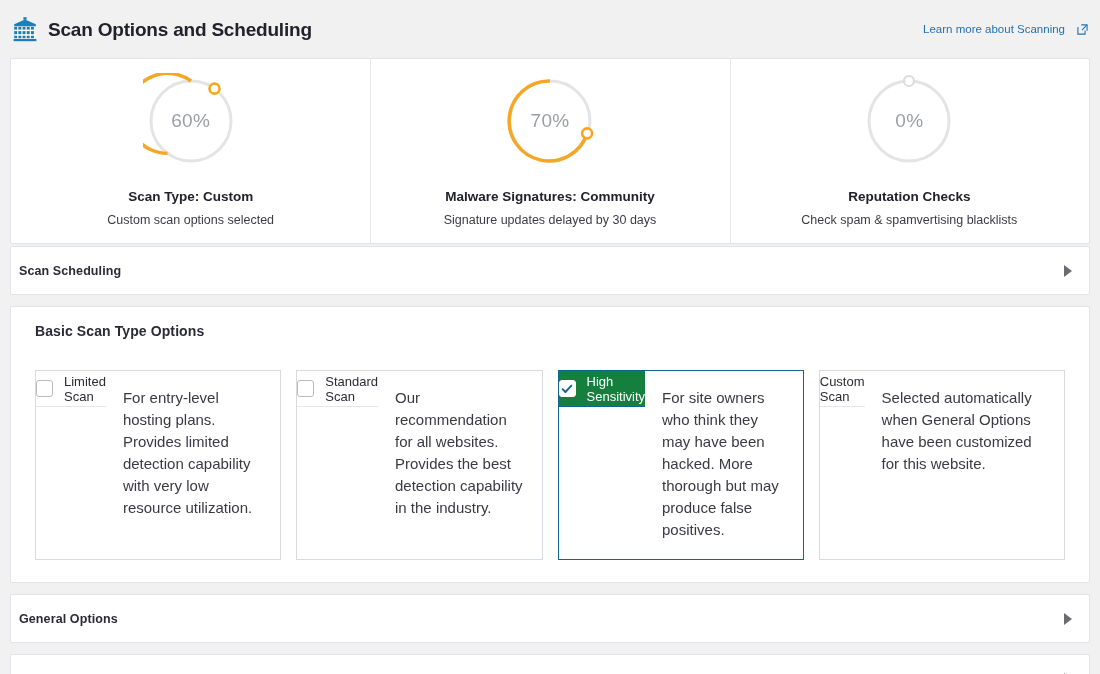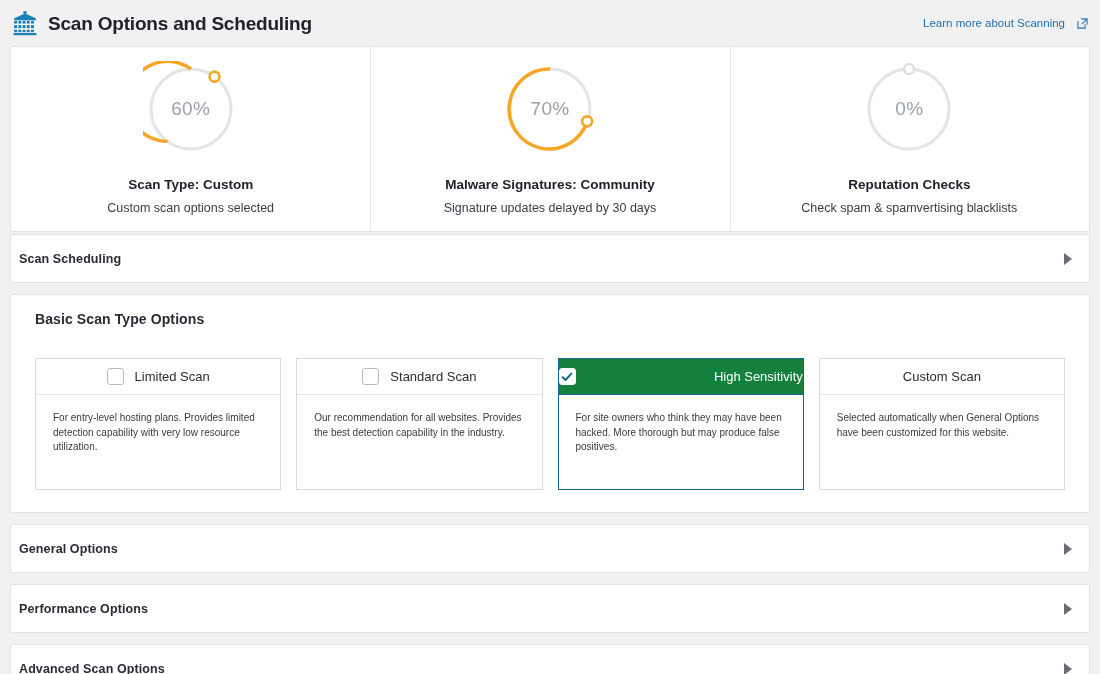--- a/index.html
+++ b/index.html
@@ -7,21 +7,21 @@
     margin: 0; padding: 0;
     width: 1100px; height: 674px;
     background: #f1f1f1;
     font-family: "Liberation Sans", sans-serif;
     color: #2b2b35;
     overflow: hidden;
   }
 
   
   .page-header {
-    height: 46px;
+    height: 58px;
     display: flex;
     align-items: center;
     padding: 0 12px 0 12px;
     background: #f1f1f1;
   }
   .brand-icon {
     width: 26px; height: 26px;
     margin-right: 10px;
     flex: 0 0 auto;
     display: block;
@@ -137,21 +137,21 @@
   }
   .scan-type-grid {
     display: flex;
     gap: 15px;
   }
   .scan-type {
     flex: 1 1 0;
     border: 1px solid #d7dbe0;
     background: #fff;
     display: flex;
-    flex-direction: column;
+    flex-direction: row;
     cursor: pointer;
   }
   .st-head {
     height: 36px;
     display: flex;
     align-items: center;
     justify-content: center;
     gap: 11px;
     border-bottom: 1px solid #e3e6ea;
     background: #ffffff;
@@ -175,21 +175,21 @@
     flex: 0 0 auto;
     display: flex;
     align-items: center;
     justify-content: center;
   }
   .cbx svg { display: none; width: 12px; height: 12px; }
   .scan-type.selected .cbx { border-color: #ffffff; }
   .scan-type.selected .cbx svg { display: block; }
   .st-body {
     padding: 16px 17px 18px 17px;
-    font-size: 10px;
+    font-size: 15px;
     line-height: 1.47;
     color: #3a3a44;
     min-height: 94px;
   }
 </style>
 </head>
 <body>
 
 <div class="page-header">
   <svg class="brand-icon" viewBox="0 0 26 26">

